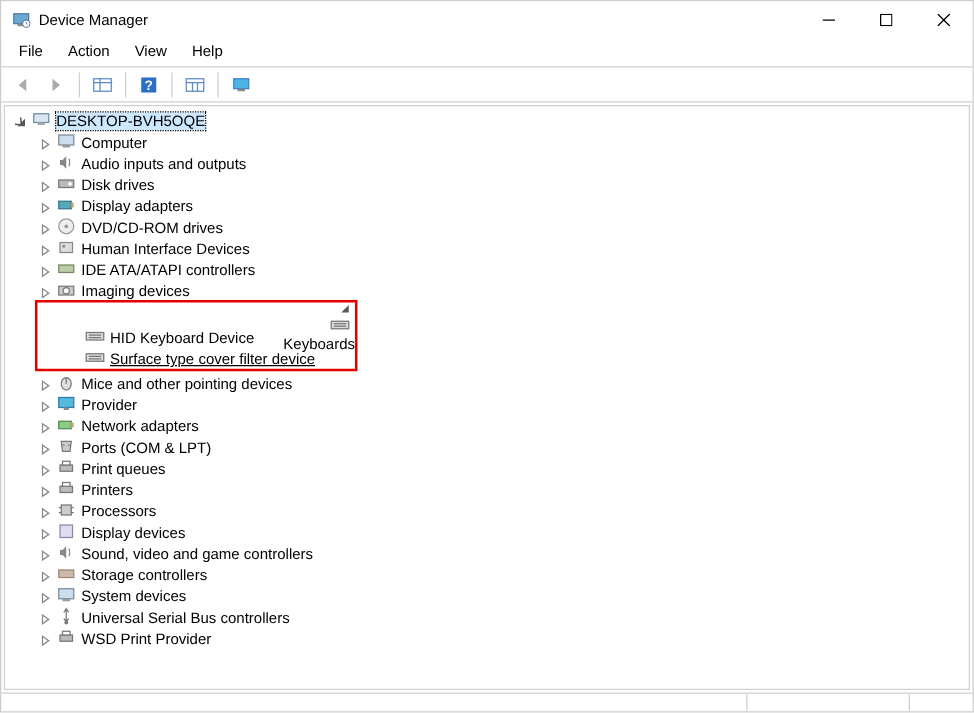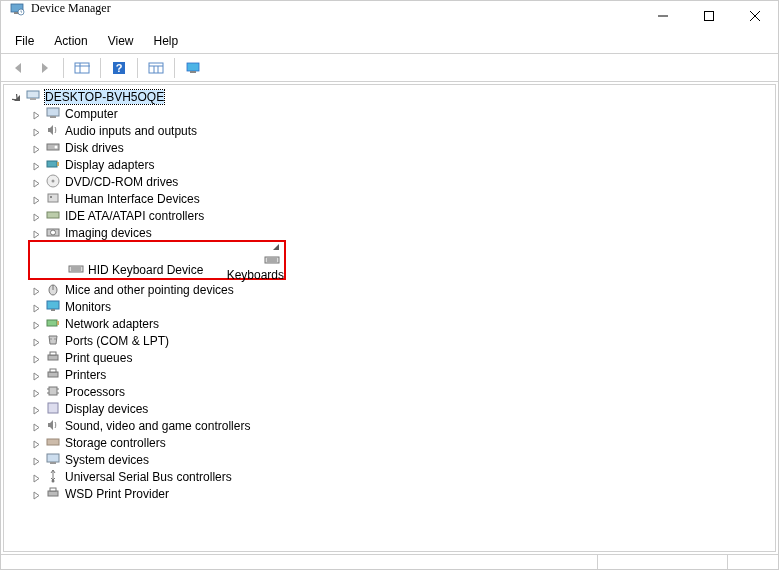--- a/index.html
+++ b/index.html
@@ -1,17 +1,17 @@
 <!DOCTYPE html>
 <html><head>
   <meta charset="utf-8">
   <style>
     * { margin: 0; padding: 0; box-sizing: border-box; }
     body { font-family: 'Segoe UI', Tahoma, sans-serif; font-size: 12px; background: #fff; width: 779px; height: 570px; overflow: hidden; border: 1px solid #ccc; }
-    .titlebar { height: 30px; display: flex; padding: 0 0 0 8px; background: #fff; font-family: Liberation Serif, serif; }
+    .titlebar { height: 30px; display: flex; align-items: center; padding: 0 0 0 8px; background: #fff; }
     .titlebar-icon { width: 16px; height: 16px; margin-right: 6px; display: inline-flex; align-items: center; justify-content: center; }
     .titlebar-title { font-size: 12px; flex: 1; }
     .window-controls { display: flex; }
     .window-btn { width: 46px; height: 30px; display: flex; align-items: center; justify-content: center; font-size: 13px; font-family: 'Segoe MDL2 Assets', sans-serif; }
     .menubar { height: 20px; display: flex; align-items: center; padding: 0 6px; gap: 4px; }
     .menu-item { padding: 2px 8px; font-size: 12px; }
     .menubar-line { border-bottom: 1px solid #d0d0d0; margin-top: 2px; }
     .toolbar { height: 28px; display: flex; align-items: center; padding: 0 6px; gap: 2px; border-bottom: 1px solid #d0d0d0; }
     .tool-btn { width: 24px; height: 22px; display: flex; align-items: center; justify-content: center; border: 1px solid transparent; }
     .tool-sep { width: 1px; height: 20px; background: #d0d0d0; margin: 0 4px; }
@@ -270,20 +270,30 @@
     <div class="tree-node indent-2">
       <span class="node-icon">
           <svg viewBox="0 0 16 16">
             <rect x="1" y="5" width="14" height="6" fill="#ddd" stroke="#777"></rect>
             <line x1="3" y1="7" x2="13" y2="7" stroke="#777"></line>
             <line x1="3" y1="9" x2="13" y2="9" stroke="#777"></line>
           </svg>
         </span>
       <span class="node-label">HID Keyboard Device</span>
     </div>
+    <div class="tree-node indent-2">
+      <span class="node-icon">
+          <svg viewBox="0 0 16 16">
+            <rect x="1" y="5" width="14" height="6" fill="#ddd" stroke="#777"></rect>
+            <line x1="3" y1="7" x2="13" y2="7" stroke="#777"></line>
+            <line x1="3" y1="9" x2="13" y2="9" stroke="#777"></line>
+          </svg>
+        </span>
+      <span class="node-label underline">Surface type cover filter device</span>
+    </div>
   </div>
 
   <div class="tree-node indent-1">
     <span class="expander">
         <svg viewBox="0 0 9 9">
           <path d="M2 1 L7 4.5 L2 8 Z" fill="none" stroke="#888"></path>
         </svg>
       </span>
     <span class="node-icon">
         <svg viewBox="0 0 16 16">
@@ -298,21 +308,21 @@
         <svg viewBox="0 0 9 9">
           <path d="M2 1 L7 4.5 L2 8 Z" fill="none" stroke="#888"></path>
         </svg>
       </span>
     <span class="node-icon">
         <svg viewBox="0 0 16 16">
           <rect x="2" y="3" width="12" height="8" fill="#5bd" stroke="#37a"></rect>
           <rect x="6" y="11" width="4" height="2" fill="#888"></rect>
         </svg>
       </span>
-    <span class="node-label">Monitors</span>
+    <span class="node-label">Provider</span>
   </div>
   <div class="tree-node indent-1">
     <span class="expander">
         <svg viewBox="0 0 9 9">
           <path d="M2 1 L7 4.5 L2 8 Z" fill="none" stroke="#888"></path>
         </svg>
       </span>
     <span class="node-icon">
         <svg viewBox="0 0 16 16">
           <rect x="2" y="5" width="10" height="6" fill="#8c8" stroke="#585"></rect>

